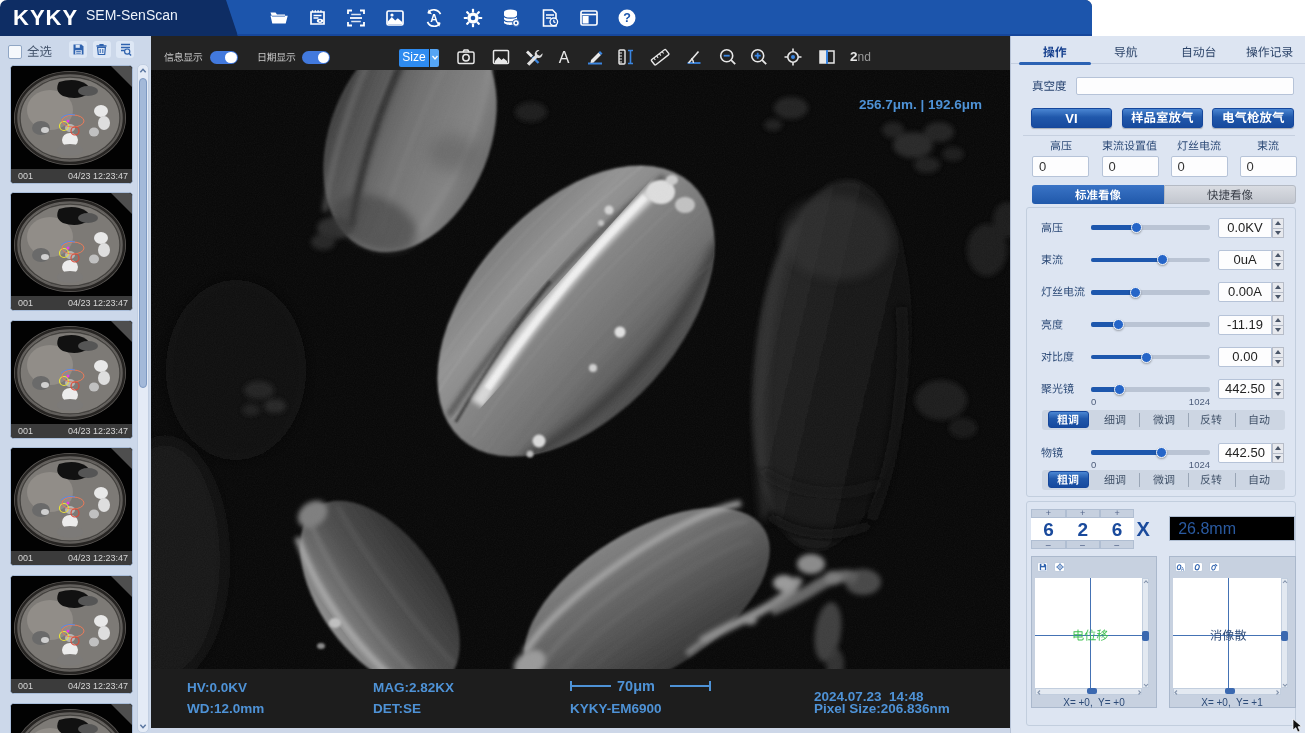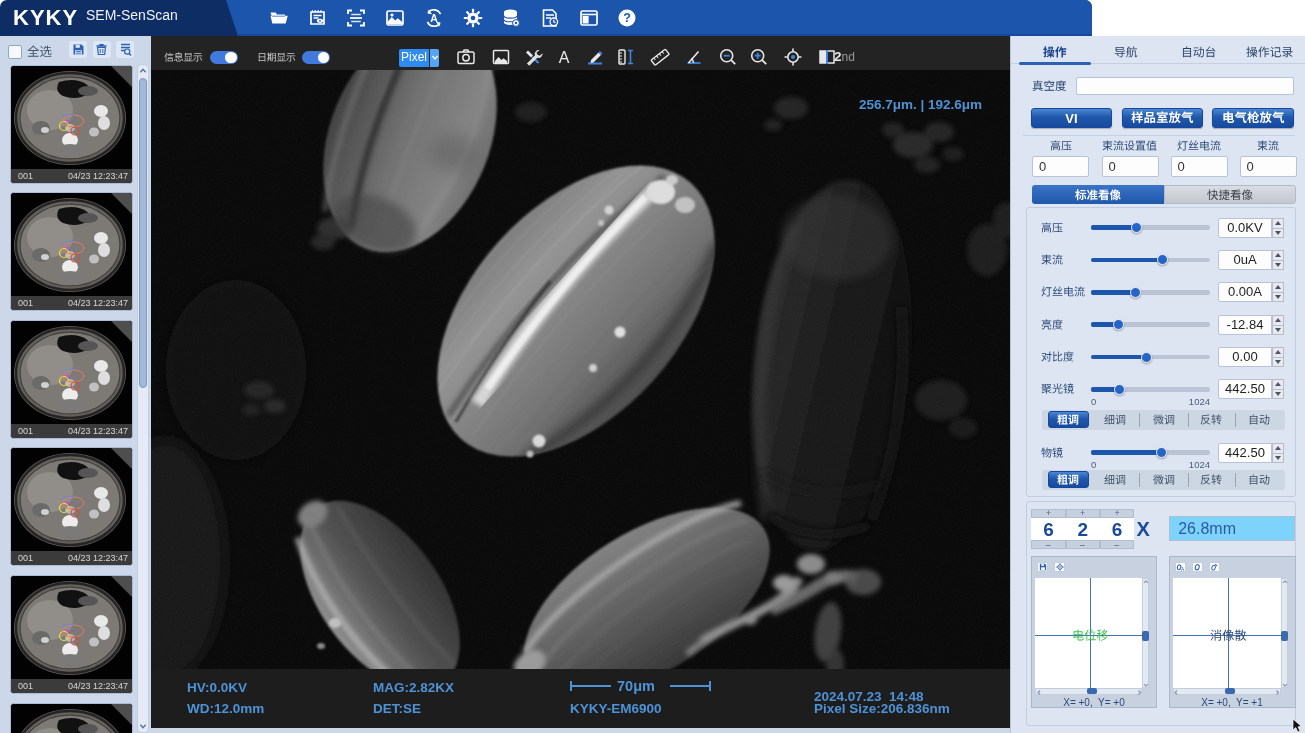--- a/index.html
+++ b/index.html
@@ -277,21 +277,21 @@
     <div class="a" style="left:58.5px;top:15.3px;width:28px;height:12.5px;border-radius:7px;background:#4279dd"></div>
     <div class="a" style="left:74px;top:15.8px;width:11.5px;height:11.5px;border-radius:50%;background:#fff"></div>
     <svg class="cj" style="left:105.5px;top:16.2px;width:38px;height:11px;color:#cecece" viewBox="0 0 38 11">
       <use href="#g26085r" transform="translate(0.0,8.80) scale(0.01000,-0.01000)"></use>
       <use href="#g26399r" transform="translate(9.6,8.80) scale(0.01000,-0.01000)"></use>
       <use href="#g26174r" transform="translate(19.2,8.80) scale(0.01000,-0.01000)"></use>
       <use href="#g31034r" transform="translate(28.8,8.80) scale(0.01000,-0.01000)"></use>
     </svg>
     <div class="a" style="left:151px;top:15.3px;width:28px;height:12.5px;border-radius:7px;background:#4279dd"></div>
     <div class="a" style="left:166.5px;top:15.8px;width:11.5px;height:11.5px;border-radius:50%;background:#fff"></div>
-    <div class="a" style="left:248px;top:13px;width:30px;height:17.5px;background:#2e8bf0;border-radius:2px 0 0 2px;color:#fff;font-size:12px;text-align:center;line-height:17px">Pixel</div>
+    <div class="a" style="left:248px;top:13px;width:30px;height:17.5px;background:#2e8bf0;border-radius:2px 0 0 2px;color:#fff;font-size:12px;text-align:center;line-height:17px">Size</div>
     <div class="a" style="left:278.8px;top:13px;width:9.5px;height:17.5px;background:#55a5f5;border-radius:0 2px 2px 0"></div>
     <svg class="a" style="left:279.8px;top:19px" width="8" height="6" viewBox="0 0 8 6">
       <path d="M1.5 1 L4 4 L6.5 1" fill="none" stroke="#fff" stroke-width="1.3"></path>
     </svg>
     <svg class="a" style="left:305px;top:11px" width="20" height="20" viewBox="0 0 20 20">
       <rect x="2" y="5" width="16" height="11.5" rx="1.5" fill="none" stroke="#e8e8e8" stroke-width="1.5"></rect>
       <path d="M7 5 l1.2-2 h3.6 l1.2 2" fill="none" stroke="#e8e8e8" stroke-width="1.5"></path>
       <circle cx="10" cy="10.8" r="3.2" fill="none" stroke="#e8e8e8" stroke-width="1.5"></circle>
     </svg>
     <svg class="a" style="left:340.2px;top:11px" width="20" height="20" viewBox="0 0 20 20">
@@ -340,21 +340,21 @@
     <svg class="a" style="left:631.9px;top:11px" width="20" height="20" viewBox="0 0 20 20">
       <circle cx="10" cy="10" r="5.2" fill="none" stroke="#e8e8e8" stroke-width="1.6"></circle>
       <circle cx="10" cy="10" r="2" fill="#3a85e0"></circle>
       <path d="M10 1.5 v3.2 M10 15.3 v3.2 M1.5 10 h3.2 M15.3 10 h3.2" stroke="#e8e8e8" stroke-width="1.6"></path>
     </svg>
     <svg class="a" style="left:666.2px;top:11px" width="20" height="20" viewBox="0 0 20 20">
       <rect x="3" y="4" width="14" height="12" fill="none" stroke="#e8e8e8" stroke-width="1.5"></rect>
       <rect x="3" y="4" width="7" height="12" fill="#e8e8e8"></rect>
       <path d="M10 3 v14" stroke="#3a85e0" stroke-width="2"></path>
     </svg>
-    <div class="a" style="left:683px;top:13px;font-size:13.5px;font-weight:bold;color:#e8e8e8">2<span style="font-size:12px;font-weight:normal;color:#9a9a9a">nd</span></div>
+    <div class="a" style="left:699px;top:13px;font-size:13.5px;font-weight:bold;color:#e8e8e8">2<span style="font-size:12px;font-weight:normal;color:#9a9a9a">nd</span></div>
   </div>
 <div class="a" style="left:151px;top:70px;width:859px;height:663px;background:#000;overflow:hidden">
     <svg class="a" style="left:0;top:0" width="859" height="663" viewBox="0 0 859 663">
 <defs>
 <linearGradient id="gmain" x1="0" y1="1" x2="0" y2="0">
           <stop offset="0" stop-color="#4a4a4a"></stop>
           <stop offset=".28" stop-color="#707070"></stop>
           <stop offset=".5" stop-color="#808080"></stop>
           <stop offset=".78" stop-color="#949494"></stop>
           <stop offset="1" stop-color="#7c7c7c"></stop>
@@ -644,21 +644,21 @@
     <div class="a" style="left:261px;top:256.3px;width:11.5px;height:10px;background:#e7e9ee;border:1px solid #b6bcc8"></div>
     <div class="a" style="left:263.5px;top:249.3px;width:0;height:0;border-left:3px solid transparent;border-right:3px solid transparent;border-bottom:4px solid #4a5568"></div>
     <div class="a" style="left:263.5px;top:259.3px;width:0;height:0;border-left:3px solid transparent;border-right:3px solid transparent;border-top:4px solid #4a5568"></div>
     <svg class="cj" style="left:30.0px;top:282.6px;width:22px;height:12px;color:#2c4a77" viewBox="0 0 22 12">
       <use href="#g20142r" transform="translate(0.0,9.68) scale(0.01100,-0.01100)"></use>
       <use href="#g24230r" transform="translate(11.0,9.68) scale(0.01100,-0.01100)"></use>
     </svg>
     <div class="a" style="left:80px;top:286.4px;width:119px;height:4.5px;background:#bac4d4;border-radius:2px"></div>
     <div class="a" style="left:80px;top:286.4px;width:27px;height:4.5px;background:#1d57ad;border-radius:2px"></div>
     <div class="a" style="left:101.6px;top:283.1px;width:11px;height:11px;border-radius:50%;background:#2565c8;border:1.8px solid #f2f6fc;box-shadow:0 1px 2px rgba(0,0,0,.3)"></div>
-    <div class="a" style="left:207px;top:278.6px;width:54px;height:20px;background:#fdfdfe;border:1px solid #b6c3d8;border-radius:2px 0 0 2px;font-size:13px;color:#222;line-height:18px;text-align:center">-12.84</div>
+    <div class="a" style="left:207px;top:278.6px;width:54px;height:20px;background:#fdfdfe;border:1px solid #b6c3d8;border-radius:2px 0 0 2px;font-size:13px;color:#222;line-height:18px;text-align:center">-11.19</div>
     <div class="a" style="left:261px;top:278.6px;width:11.5px;height:10px;background:#e7e9ee;border:1px solid #b6bcc8;border-bottom:none"></div>
     <div class="a" style="left:261px;top:288.6px;width:11.5px;height:10px;background:#e7e9ee;border:1px solid #b6bcc8"></div>
     <div class="a" style="left:263.5px;top:281.6px;width:0;height:0;border-left:3px solid transparent;border-right:3px solid transparent;border-bottom:4px solid #4a5568"></div>
     <div class="a" style="left:263.5px;top:291.6px;width:0;height:0;border-left:3px solid transparent;border-right:3px solid transparent;border-top:4px solid #4a5568"></div>
     <svg class="cj" style="left:30.0px;top:315.0px;width:33px;height:12px;color:#2c4a77" viewBox="0 0 33 12">
       <use href="#g23545r" transform="translate(0.0,9.68) scale(0.01100,-0.01100)"></use>
       <use href="#g27604r" transform="translate(11.0,9.68) scale(0.01100,-0.01100)"></use>
       <use href="#g24230r" transform="translate(22.0,9.68) scale(0.01100,-0.01100)"></use>
     </svg>
     <div class="a" style="left:80px;top:318.8px;width:119px;height:4.5px;background:#bac4d4;border-radius:2px"></div>
@@ -758,21 +758,21 @@
     <div class="a" style="left:54.6px;top:481px;width:34.3px;height:24px;background:#fff;border:1px solid #b0bed2;border-left:none;border-right:none"></div>
     <div class="a" style="left:54.6px;top:472.5px;width:34.3px;text-align:center;font-size:9px;color:#55668a;line-height:9px">+</div>
     <div class="a" style="left:54.6px;top:506px;width:34.3px;text-align:center;font-size:10px;color:#55668a;line-height:7px">−</div>
     <div class="a" style="left:54.6px;top:483px;width:34.3px;text-align:center;font-size:19px;font-weight:bold;color:#1a4a9c">2</div>
     <div class="a" style="left:88.9px;top:473px;width:34.3px;height:40px;background:#c6d0df;border:1px solid #b0bed2"></div>
     <div class="a" style="left:88.9px;top:481px;width:34.3px;height:24px;background:#fff;border:1px solid #b0bed2;border-left:none;border-right:none"></div>
     <div class="a" style="left:88.9px;top:472.5px;width:34.3px;text-align:center;font-size:9px;color:#55668a;line-height:9px">+</div>
     <div class="a" style="left:88.9px;top:506px;width:34.3px;text-align:center;font-size:10px;color:#55668a;line-height:7px">−</div>
     <div class="a" style="left:88.9px;top:483px;width:34.3px;text-align:center;font-size:19px;font-weight:bold;color:#1a4a9c">6</div>
     <div class="a" style="left:125.5px;top:482px;font-size:20px;font-weight:bold;color:#1a4a9c">X</div>
-    <div class="a" style="left:158.20000000000005px;top:480.29999999999995px;width:125.5px;height:25px;background:#7dd3fc;border:1px solid #b0bed2;font-size:16px;color:#2a5aa0;line-height:23px;padding-left:8px">26.8mm</div>
+    <div class="a" style="left:158.20000000000005px;top:480.29999999999995px;width:125.5px;height:25px;background:#000000;border:1px solid #b0bed2;font-size:16px;color:#2a5aa0;line-height:23px;padding-left:8px">26.8mm</div>
     <div class="a" style="left:20px;top:520px;width:126px;height:152px;background:#c7d1e0;border:1px solid #aab8cc"></div>
     <div class="a" style="left:24px;top:541.5px;width:107px;height:110px;background:#fff"></div>
     <div class="a" style="left:79.0px;top:541.5px;width:1.2px;height:110px;background:#4472b4"></div>
     <div class="a" style="left:24px;top:599px;width:107px;height:1.2px;background:#4472b4"></div>
     <div class="a" style="left:131.0px;top:541.5px;width:7px;height:110px;background:#e3e9f1;border:1px solid #c2cede"></div>
     <div class="a" style="left:131.0px;top:594.5px;width:7px;height:10px;background:#3b69b0;border-radius:2px"></div>
     <div class="a" style="left:24px;top:651.5px;width:107px;height:7px;background:#e3e9f1;border:1px solid #c2cede"></div>
     <div class="a" style="left:75.5px;top:652px;width:10px;height:6px;background:#3b69b0;border-radius:2px"></div>
     <svg class="a" style="left:131.0px;top:542.5px" width="8" height="7" viewBox="0 0 8 7">
       <path d="M2 4 L4 1.8 L6 4" fill="none" stroke="#8494ac" stroke-width="1.1"></path>

